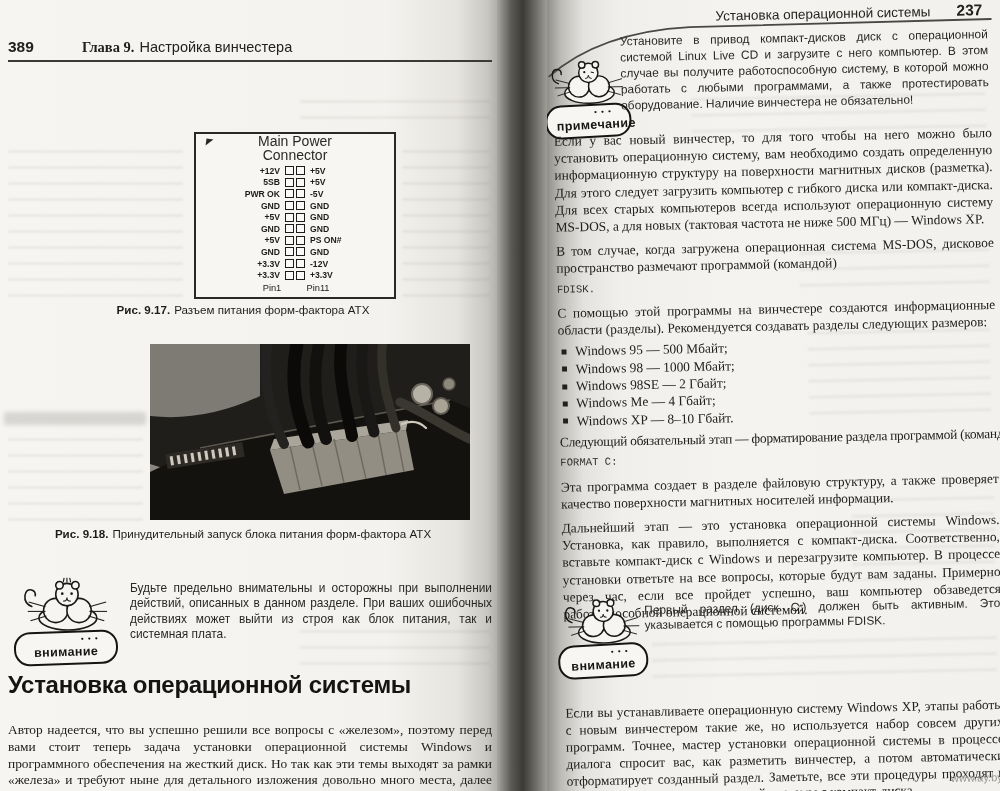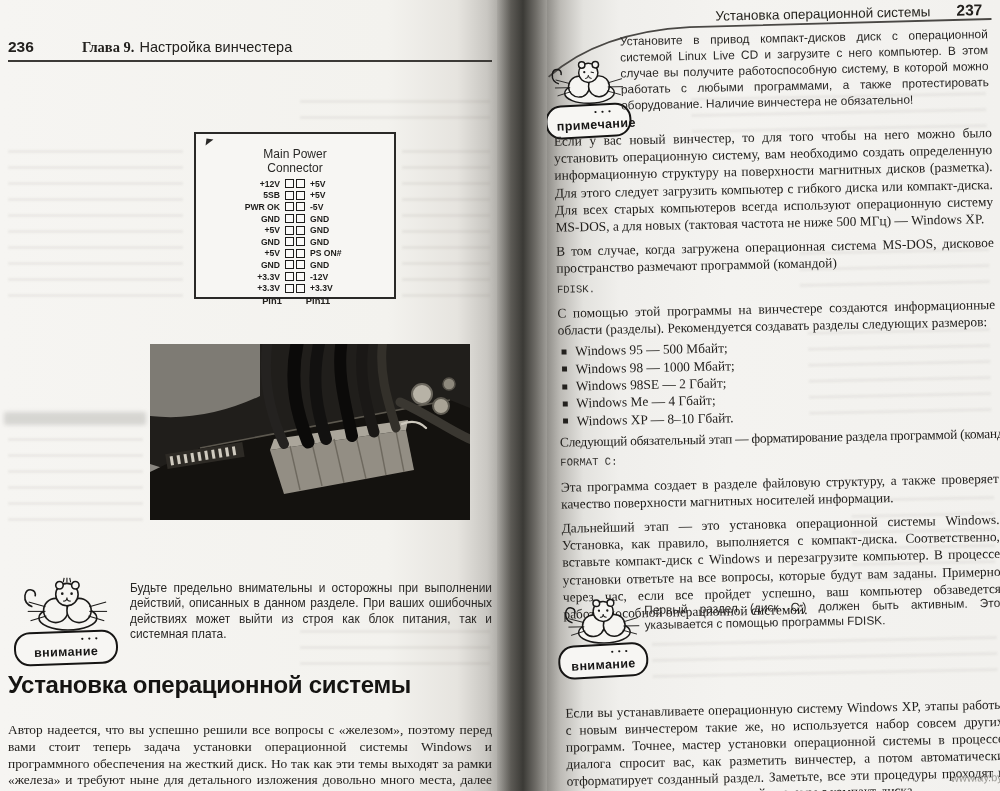--- a/index.html
+++ b/index.html
@@ -26,31 +26,31 @@
   
   .serif-p{font-size:13.4px;line-height:17.2px;text-align:justify;}
   .bullet-p{position:absolute;left:10px;top:72px;width:482px;}
   .bullet-p .blt,.win-li::before{font-family:"DejaVu Sans",sans-serif;}
   .blt{display:inline-block;width:20px;font-size:8px;vertical-align:2px;}
 
   
   .diagram{position:absolute;left:194px;top:132px;width:202px;height:167px;
     background:#f7f6f3;border:2px solid #2a2927;box-sizing:border-box;
     font-family:"Liberation Sans",sans-serif;}
-  .diag-title{margin-top:13px;text-align:center;font-size:12px;line-height:14px;color:#2a2927;}
+  .diag-title{margin-top:0;text-align:center;font-size:14px;line-height:14px;color:#2a2927;}
   .cursor-mark{position:absolute;left:10px;top:5px;width:9px;height:9px;}
   .cursor-mark::before{content:"";position:absolute;left:0;top:0;width:0;height:0;
     border-left:7px solid #2a2927;border-bottom:7px solid transparent;transform:rotate(8deg);}
   .pin-grid{margin-top:3px;}
   .pin-row{display:flex;justify-content:center;align-items:center;height:11.6px;}
   .pl,.pr{width:57px;font-size:8.6px;font-weight:bold;color:#1d1c1a;}
   .pl{text-align:right;padding-right:4px;}
   .pr{text-align:left;padding-left:4px;}
   .sq{width:9px;height:9px;border:1.4px solid #1d1c1a;background:#fbfaf8;box-sizing:border-box;margin:0 1px;}
-  .pin-foot{display:flex;justify-content:center;margin-top:2px;font-size:9.3px;font-weight:bold;}
+  .pin-foot{display:flex;justify-content:center;margin-top:2px;font-size:9.3px;font-weight:normal;}
   .pin-foot span{width:46px;text-align:center;}
 
   .fig-cap{position:absolute;left:8px;width:470px;text-align:center;
     font-family:"Liberation Sans",sans-serif;font-size:11.6px;color:#1e1d1b;}
   .fig-cap b{margin-right:4px;}
 
   
   .photo{position:absolute;left:150px;top:344px;width:320px;height:176px;
     background:#1c1a17;overflow:hidden;}
 
@@ -99,21 +99,21 @@
     border-radius:2px;pointer-events:none;}
 </style>
 </head>
 <body>
 
 <div class="scan">
 
   <div class="page page-left">
 
     <div class="lp-header">
-      <span class="num">236</span>
+      <span class="num">389</span>
       <span class="chap" style="font-family:Liberation Serif, serif">Глава 9.</span>
       <span>Настройка винчестера</span>
     </div>
 
 
     <div class="diagram">
       <span class="cursor-mark"></span>
       <div class="diag-title">
         <div>Main Power</div>
         <div>Connector</div>
@@ -179,20 +179,23 @@
             <span class="sq"></span>
             <span class="pr">+3.3V</span>
           </div>
       </div>
       <div class="pin-foot">
         <span>Pin1</span>
         <span>Pin11</span>
       </div>
     </div>
 
+    <div class="fig-cap" style="top:303px">
+      <b>Рис. 9.17.</b><span>Разъем питания форм-фактора ATX</span>
+    </div>
 
     <div class="photo">
       <svg width="320" height="176" viewBox="0 0 320 176">
         <rect width="320" height="176" fill="#201e1b"></rect>
         <path d="M0,0 H110 V52 Q55,78 0,72 Z" fill="#7e7b74"></path>
         <path d="M0,176 V120 L70,142 100,176 Z" fill="#8a8781"></path>
         <path d="M0,128 L50,104 300,56 320,64 V176 H0 Z" fill="#14120f"></path>
         <path d="M50,104 L300,56" stroke="#5c584f" stroke-width="1.6" fill="none"></path>
         <g transform="rotate(-9 55 112)">
           <rect x="16" y="104" width="78" height="15" fill="#2d2a25"></rect>
@@ -228,20 +231,23 @@
           <path d="M192,-5 C186,30 196,62 202,92" stroke="#0b0a09" stroke-width="12"></path>
           <path d="M213,0 C208,36 218,66 224,88" stroke="#1a1816" stroke-width="11"></path>
           <path d="M233,-4 C228,28 238,58 246,84" stroke="#33302a" stroke-width="9"></path>
           <path d="M250,58 C278,70 302,88 322,96" stroke="#3a3731" stroke-width="9"></path>
           <path d="M118,-5 C112,34 120,70 134,100" stroke="#242220" stroke-width="10"></path>
           <path d="M252,80 C262,76 270,78 276,84" stroke="#cfcabf" stroke-width="2.4"></path>
         </g>
       </svg>
     </div>
 
+    <div class="fig-cap" style="top:527px">
+      <b>Рис. 9.18.</b><span>Принудительный запуск блока питания форм-фактора ATX</span>
+    </div>
 
     <div class="mascot" style="left:14px;top:575px;width:104px">
       <svg width="96" height="56" viewBox="0 0 100 60" fill="none" stroke="#1a1918" stroke-width="1.7">
         <path d="M14,34 q-9,-3 -8,-12 q1,-7 7,-6 q5,1 4,7"></path>
         <ellipse cx="52" cy="46" rx="31" ry="13" fill="#f6f5f2"></ellipse>
         <circle cx="39" cy="38" r="13" fill="#f6f5f2"></circle>
         <circle cx="64" cy="38" r="13" fill="#f6f5f2"></circle>
         <circle cx="51" cy="21" r="12" fill="#f6f5f2"></circle>
         <circle cx="43" cy="11" r="4" fill="#f6f5f2"></circle>
         <circle cx="60" cy="11" r="4" fill="#f6f5f2"></circle>

